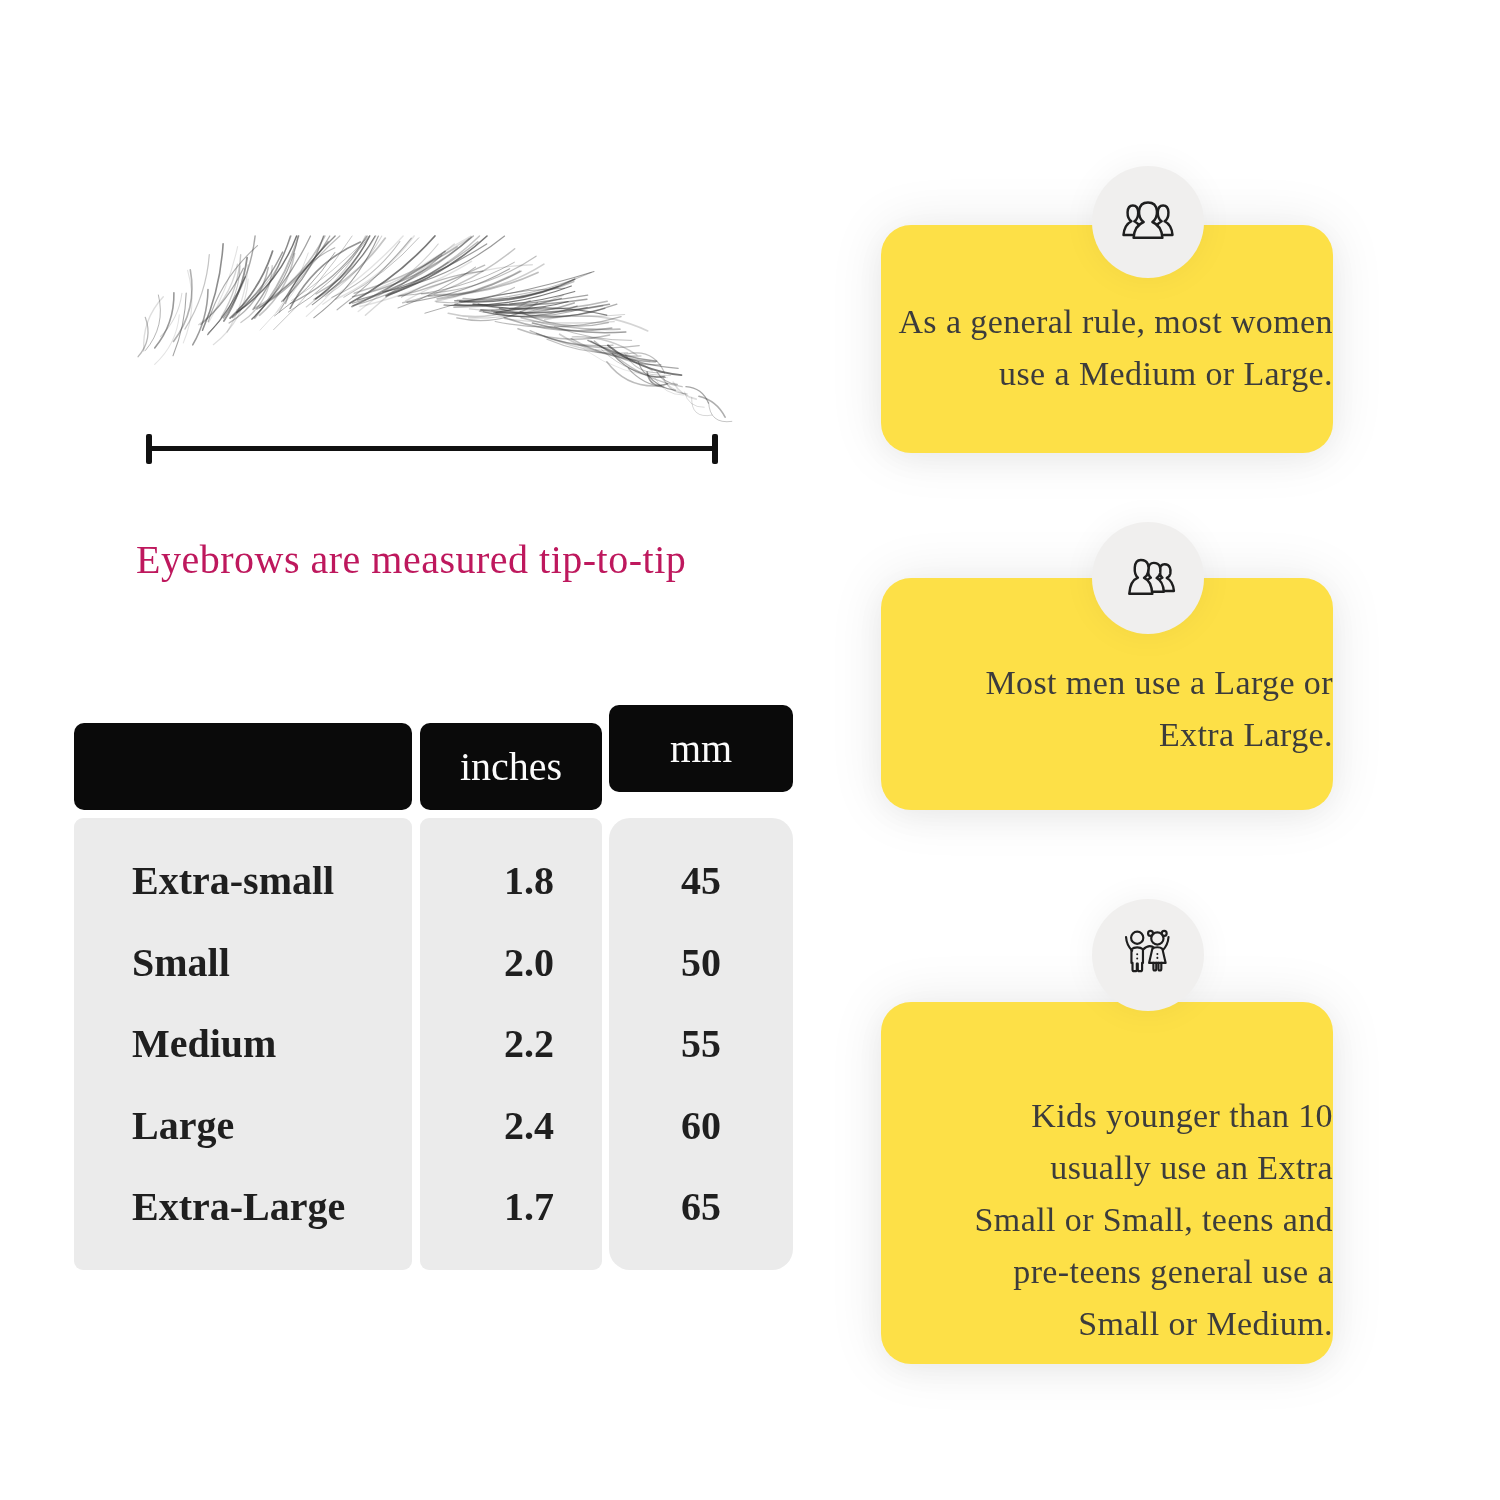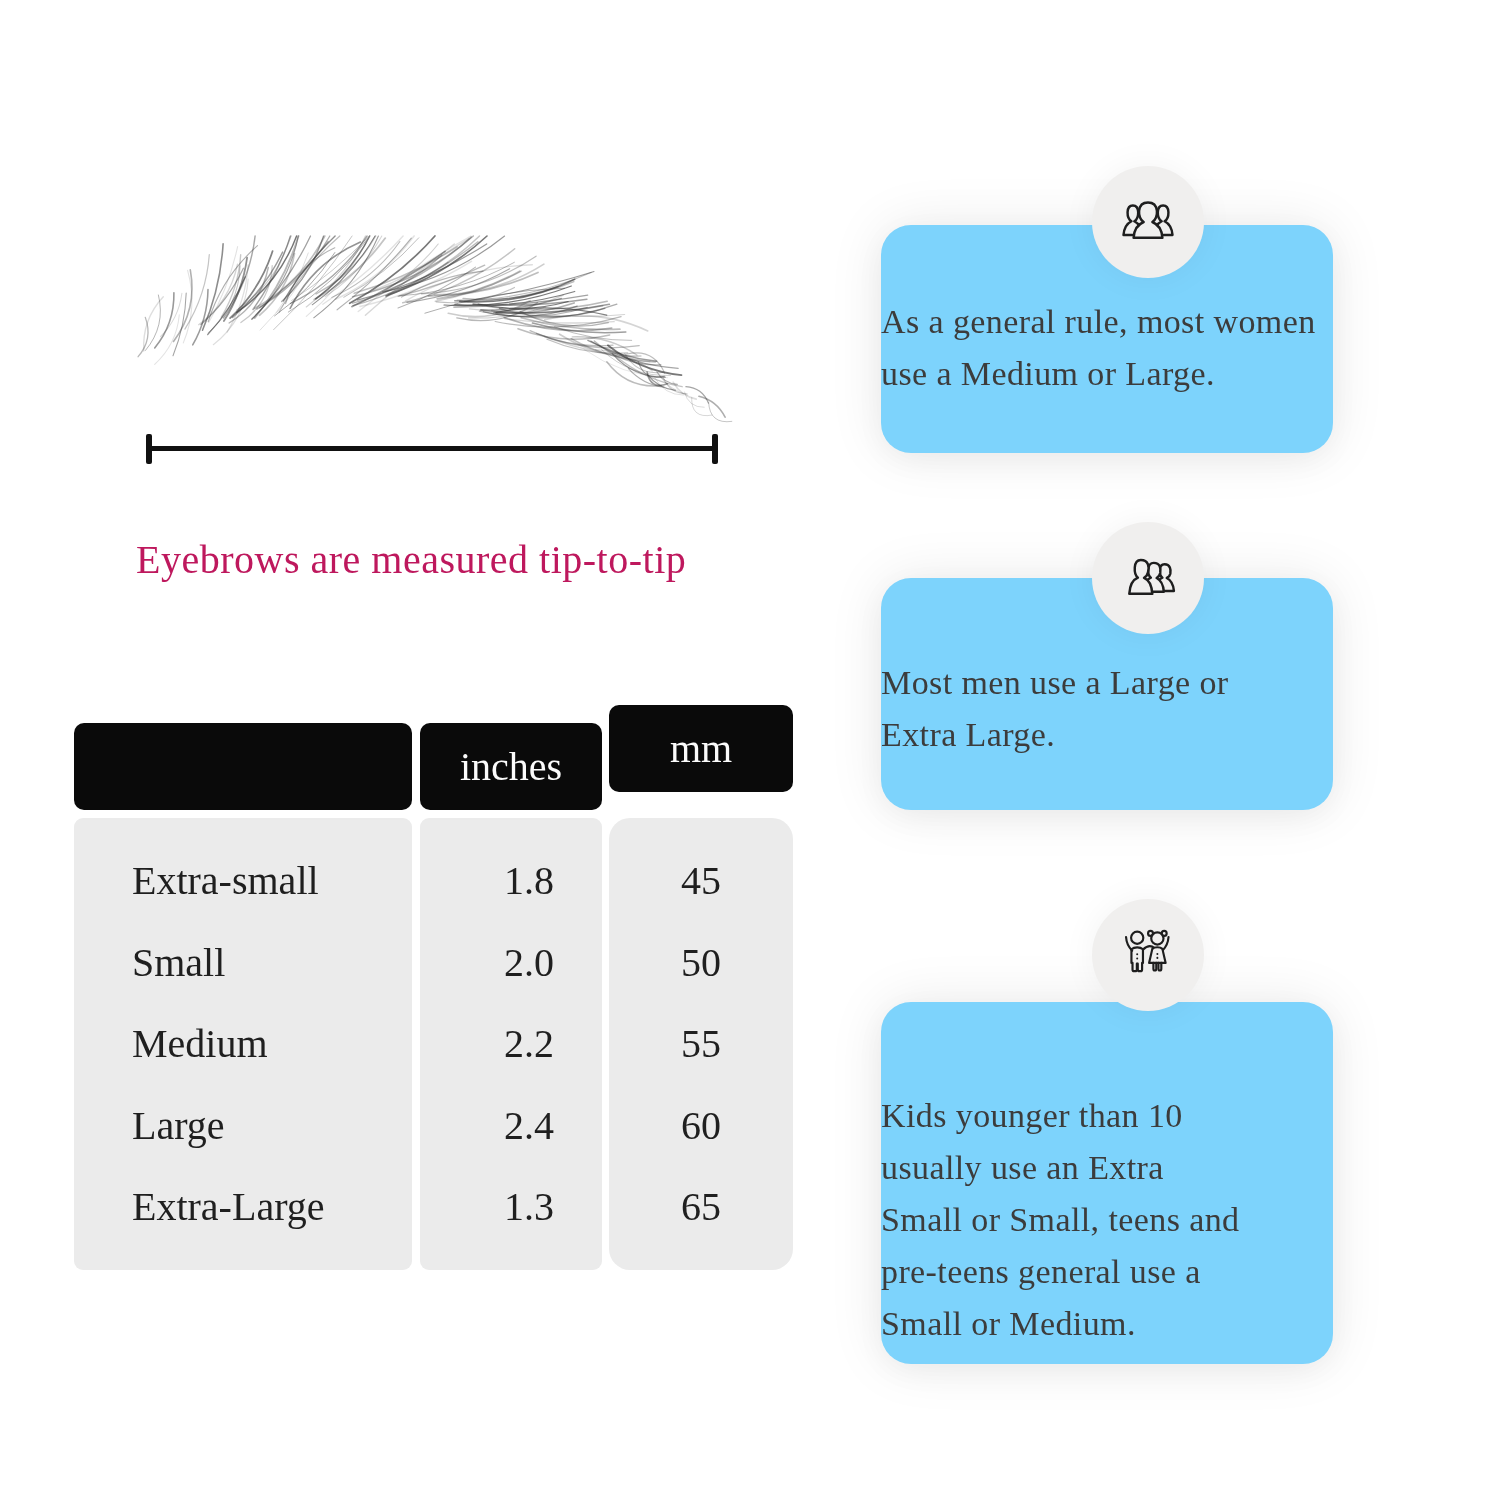--- a/index.html
+++ b/index.html
@@ -14,27 +14,27 @@
   .mcap{position:absolute;background:#111;border-radius:2px;}
 
   
   .caption{position:absolute;left:136px;top:528px;width:620px;font-size:40px;line-height:64px;color:#be185d;letter-spacing:0.5px;}
 
   
   .th{position:absolute;height:87px;background:var(--header-bg,#0a0a0a);border-radius:10px;
       display:flex;align-items:center;justify-content:center;color:#fbfbfb;font-size:40px;}
   .tcol{position:absolute;top:818px;height:452px;background:var(--body-bg,#ebebeb);border-radius:9px;
       display:flex;flex-direction:column;padding-top:22px;box-sizing:border-box;}
-  .cell{height:81.5px;display:flex;align-items:center;justify-content:center;font-size:40px;color:#1f1f1f;}
+  .cell{height:81.5px;display:flex;align-items:center;justify-content:center;font-size:40px;color:#1f1f1f;font-weight:bold;}
   .cell.left{justify-content:flex-start;padding-left:58px;}
 
   
-  .card{position:absolute;left:881px;width:452px;background:#7dd3fc;border-radius:30px;
+  .card{position:absolute;left:881px;width:452px;background:#fde047;border-radius:30px;
         box-shadow:0 0 55px rgba(0,0,0,0.085), 0 8px 30px rgba(0,0,0,0.04);
-        box-sizing:border-box;text-align:left;}
+        box-sizing:border-box;text-align:right;}
   .card-text{font-size:34px;line-height:52px;color:#3c3c3c;letter-spacing:0.4px;}
   .badge{position:absolute;width:112px;height:112px;left:1092px;border-radius:50%;
          background:var(--circle-bg,#f0efee);display:flex;align-items:center;justify-content:center;
          box-shadow:0 0 35px rgba(0,0,0,0.05);}
   .badge svg{width:72px;height:72px;}
 </style>
 </head>
 <body>
 
 <div class="canvas">
@@ -224,21 +224,21 @@
       <div class="cell left">Small</div>
       <div class="cell left">Medium</div>
       <div class="cell left">Large</div>
       <div class="cell left">Extra-Large</div>
     </div>
     <div class="tcol" style="left:420px;width:182px;padding-left:36px;">
       <div class="cell">1.8</div>
       <div class="cell">2.0</div>
       <div class="cell">2.2</div>
       <div class="cell">2.4</div>
-      <div class="cell">1.3</div>
+      <div class="cell">1.7</div>
     </div>
     <div class="tcol" style="left:609px;width:184px;border-radius:21px;">
       <div class="cell">45</div>
       <div class="cell">50</div>
       <div class="cell">55</div>
       <div class="cell">60</div>
       <div class="cell">65</div>
     </div>
   </div>
 

